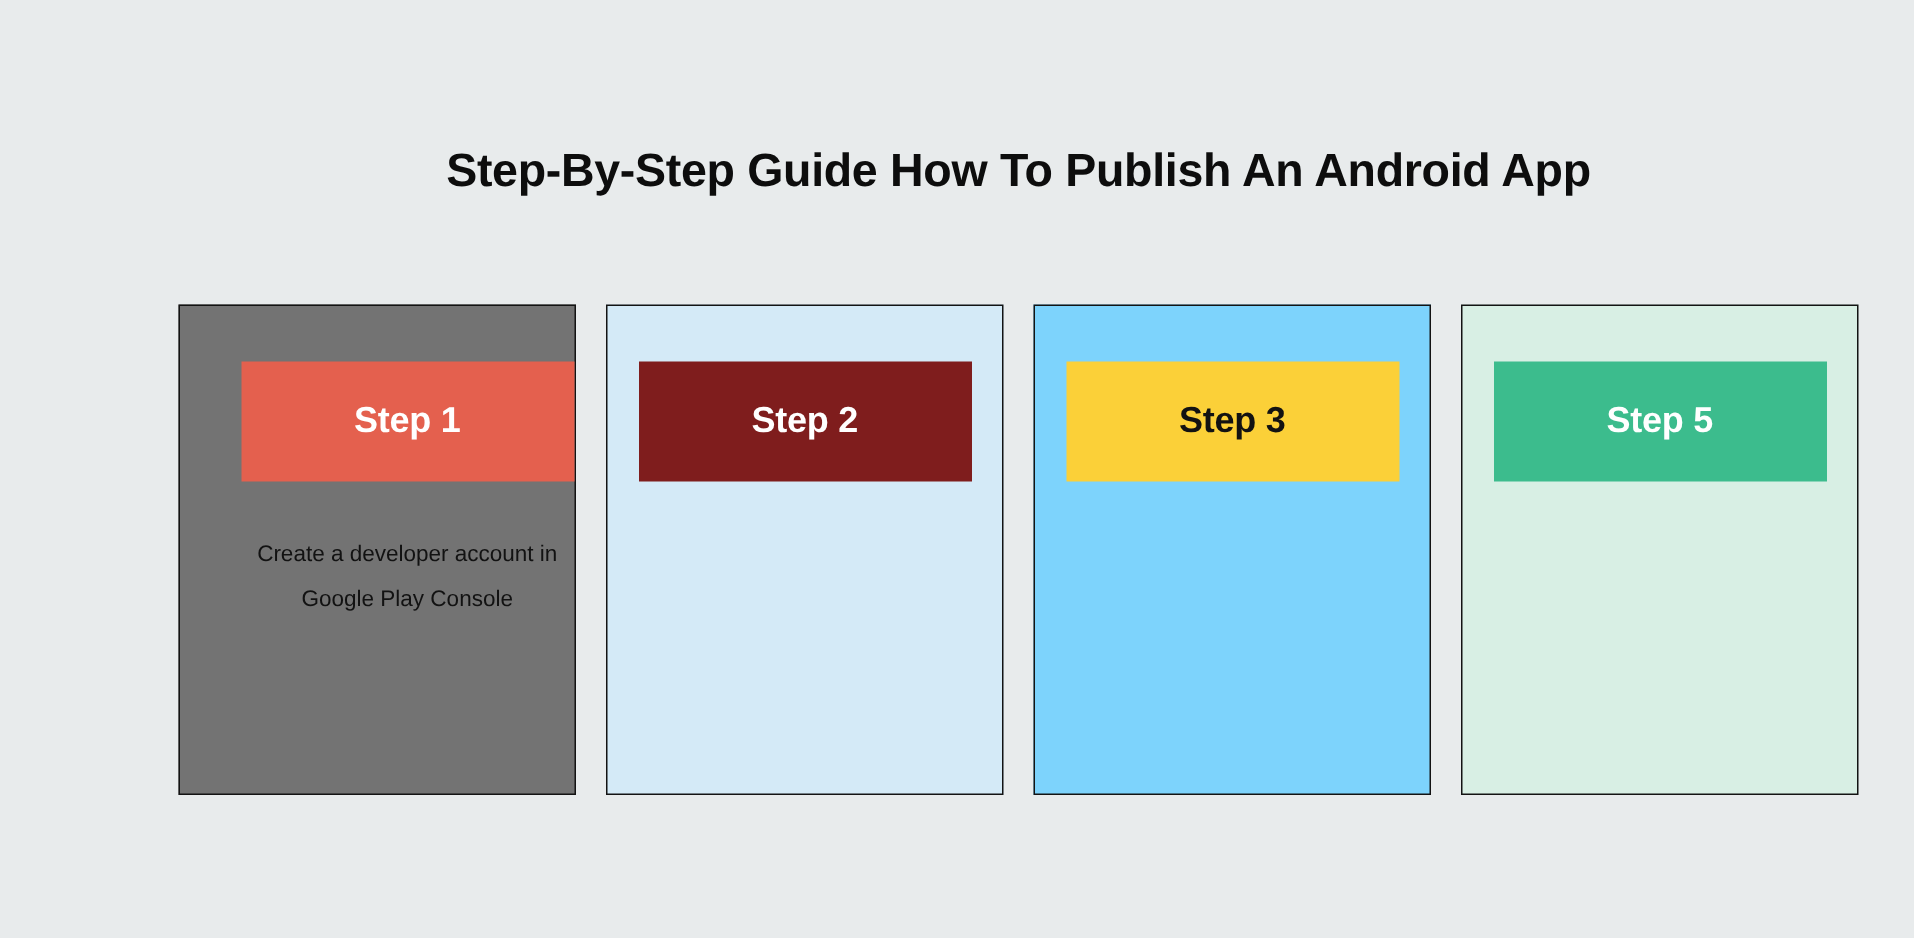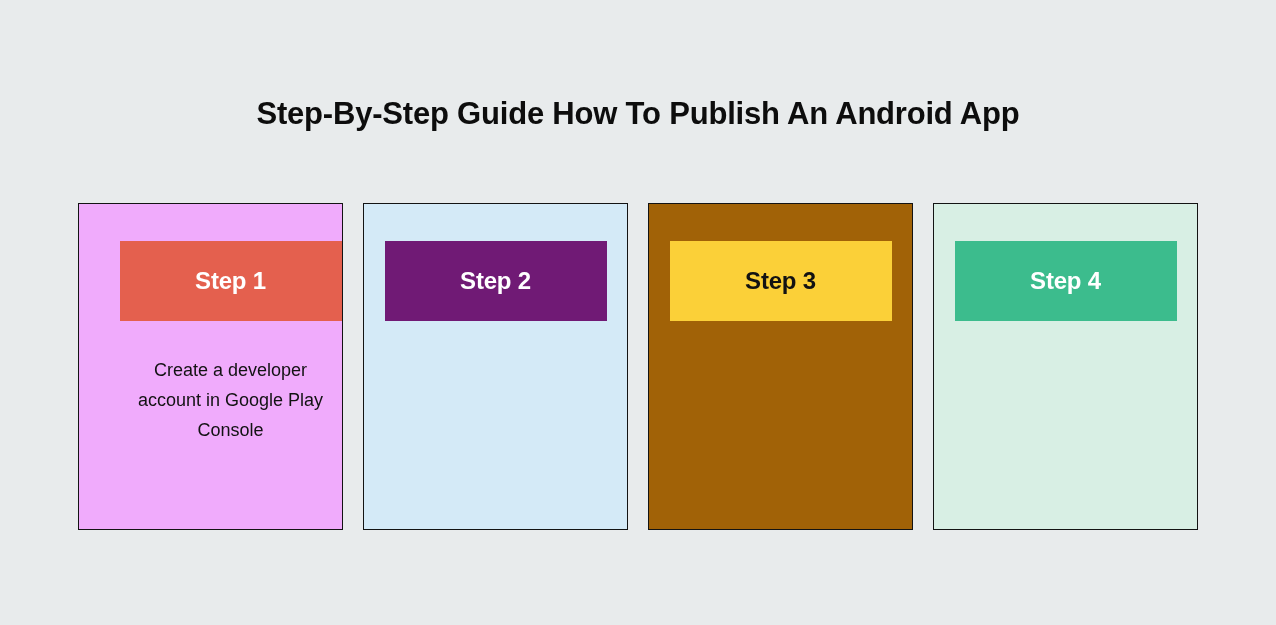--- a/index.html
+++ b/index.html
@@ -12,20 +12,21 @@
     height: 625px;
     background: #e8ebec;
     font-family: "Liberation Sans", sans-serif;
     overflow: hidden;
   }
   .page {
     position: relative;
     width: 1204px;
     height: 625px;
     box-sizing: border-box;
+    margin-left: 41px;
   }
   .page-title {
     position: absolute;
     left: 0;
     top: 92px;
     width: 1276px;
     text-align: center;
     font-size: 31px;
     font-weight: bold;
     color: #0d0d0d;
@@ -63,21 +64,21 @@
     justify-content: center;
     font-size: 24px;
     font-weight: bold;
     letter-spacing: -0.2px;
   }
   .card-body {
     box-sizing: border-box;
     width: 216px;
     margin-top: 34px;
     text-align: center;
-    font-size: 18px;
+    font-size: 15px;
     line-height: 30px;
     color: #121212;
   }
   
   .card-1 { background: #fcdedb; }
   .card-1 .card-header { background: #e4604e; color: #ffffff; }
   .card-2 { background: #d4eaf7; }
   .card-2 .card-header { background: #29abd1; color: #ffffff; }
   .card-3 { background: #fdf4d9; }
   .card-3 .card-header { background: #fbd038; color: #121212; }
@@ -86,31 +87,31 @@
 </style>
 </head>
 <body style="background: rgb(232, 235, 236);">
 
 <div class="page">
 
   <div class="page-title" style="color: rgb(13, 13, 13);">Step-By-Step Guide How To Publish An Android App</div>
 
   <div class="cards">
 
-    <div class="card card-1" style="background: #f0abfc; border-color: rgb(19, 19, 19); padding-left: 40px;">
+    <div class="card card-1" style="background: #737373; border-color: rgb(19, 19, 19); padding-left: 40px;">
       <div class="card-header" style="background: rgb(228, 96, 78); color: rgb(255, 255, 255);">Step 1</div>
       <div class="card-body">Create a developer account in Google Play Console</div>
     </div>
 
     <div class="card card-2" style="background: rgb(212, 234, 247); border-color: rgb(19, 19, 19);">
-      <div class="card-header" style="background: #701a75; color: rgb(255, 255, 255);">Step 2</div>
+      <div class="card-header" style="background: #7f1d1d; color: rgb(255, 255, 255);">Step 2</div>
     </div>
 
-    <div class="card card-3" style="background: #a16207; border-color: rgb(19, 19, 19);">
+    <div class="card card-3" style="background: #7dd3fc; border-color: rgb(19, 19, 19);">
       <div class="card-header" style="background: rgb(251, 208, 56); color: rgb(18, 18, 18);">Step 3</div>
     </div>
 
     <div class="card card-4" style="background: rgb(216, 239, 228); border-color: rgb(19, 19, 19);">
-      <div class="card-header" style="background: rgb(60, 188, 141); color: rgb(255, 255, 255);">Step 4</div>
+      <div class="card-header" style="background: rgb(60, 188, 141); color: rgb(255, 255, 255);">Step 5</div>
     </div>
 
   </div>
 </div>
 
 </body></html>

